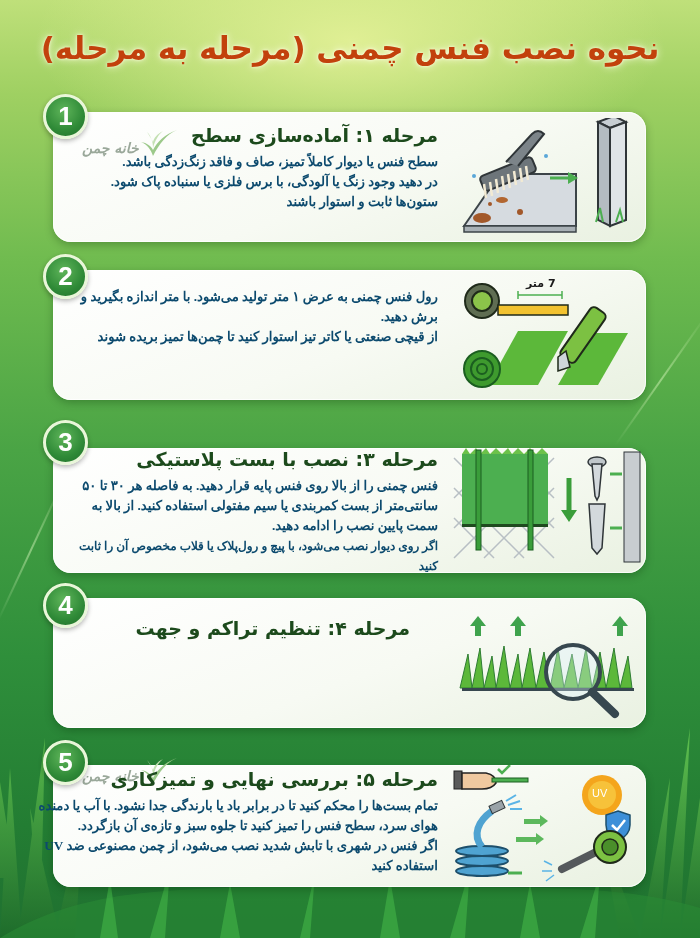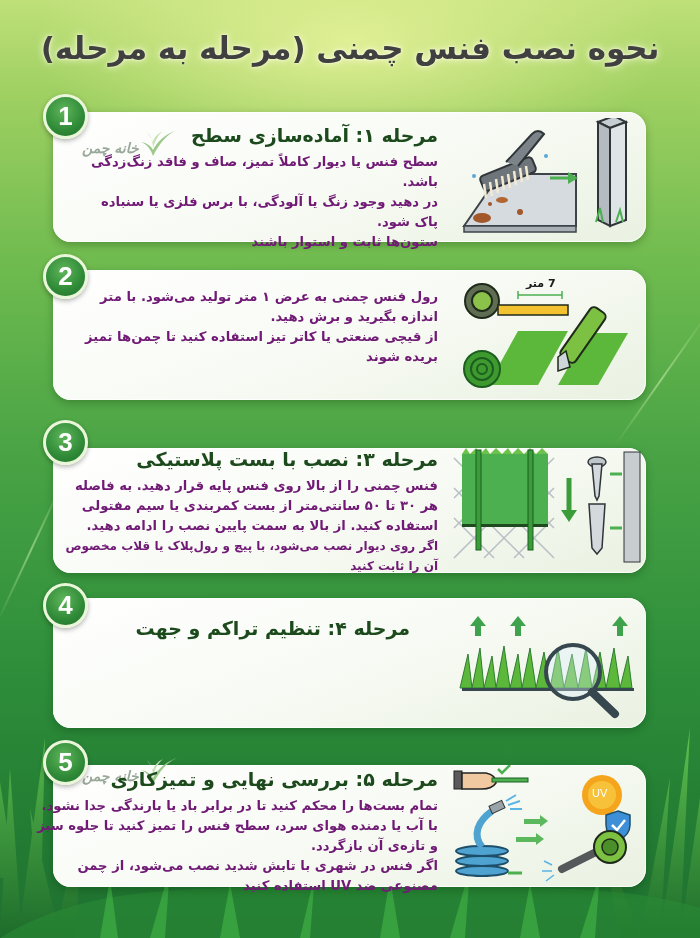--- a/index.html
+++ b/index.html
@@ -16,21 +16,21 @@
     pointer-events: none;
   }
   .streak {
     position: absolute; width: 2px; height: 160px;
     background: linear-gradient(180deg, rgba(255,255,255,0), rgba(230,255,200,0.45), rgba(255,255,255,0));
     transform: rotate(35deg);
   }
   .title {
     position: absolute; top: 30px; left: 0; right: 0;
     text-align: center; direction: rtl;
-    font-size: 31px; font-weight: bold; color: #404040;
+    font-size: 31px; font-weight: bold; color: #c2410c;
     text-shadow: 0 0 8px rgba(255,255,230,0.9), 0 0 3px rgba(255,255,230,0.9);
     letter-spacing: 0.5px;
   }
   .card {
     position: absolute; left: 53px; width: 593px;
     background: linear-gradient(160deg, #ffffff 0%, #f7faf3 55%, #e9f1e1 100%);
     border-radius: 18px;
     box-shadow: 0 3px 8px rgba(0,40,0,0.28), inset 0 0 0 1px rgba(255,255,255,0.8);
   }
   .badge {
@@ -44,21 +44,21 @@
     z-index: 3;
   }
   .text-block {
     position: absolute; direction: rtl; text-align: right;
   }
   .step-title {
     font-size: 19px; font-weight: bold; color: #1c4a1c;
     margin-bottom: 6px; white-space: nowrap;
   }
   .step-body p {
-    font-size: 13.2px; font-weight: bold; color: #701a75; line-height: 20px;
+    font-size: 13.2px; font-weight: bold; color: #0c4a6e; line-height: 20px; font-family: Liberation Serif, serif;
   }
   .illus { position: absolute; }
   .logo {
     position: absolute; display: flex; align-items: center; direction: ltr;
   }
   .logo-text {
     font-size: 14px; font-weight: bold; font-style: italic; color: #9aa89a;
     direction: rtl; margin-top: 10px;
   }
 </style>
@@ -135,21 +135,21 @@
     <polygon points="150,10 166,4 166,102 150,108" fill="#dfe4e7" stroke="#2f3538" stroke-width="2"></polygon>
     <path d="M136,104 L140,90 L143,104 M156,104 L160,92 L163,104" stroke="#4caf50" stroke-width="2" fill="none"></path>
   </g>
 </svg>
 
 <div class="card" style="top:270px;height:130px;"></div>
 <div class="badge" style="top:254px;">2</div>
 <div class="text-block" style="right:262px;top:287px;width:372px;">
   <div class="step-body">
     <p>رول فنس چمنی به عرض ۱ متر تولید می‌شود. با متر اندازه بگیرید و برش دهید.</p>
-    <p>از قیچی صنعتی یا کاتر تیز استفاده کنید تا چمن‌ها تمیز بریده شوند</p>
+    <p>از قیچی صنعتی یا کاتر تیز استوار کنید تا چمن‌ها تمیز بریده شوند</p>
   </div>
 </div>
 <div class="illus" style="left:458px;top:275px;width:180px;height:120px;">
   <svg width="180" height="120" viewBox="0 0 180 120" style="position:absolute;left:0;top:0;">
     <g>
       <circle cx="24" cy="26" r="17" fill="#5f6d52" stroke="#1f2a1a" stroke-width="2"></circle>
       <circle cx="24" cy="26" r="10" fill="#8bc34a" stroke="#1f2a1a" stroke-width="2"></circle>
       <rect x="40" y="30" width="70" height="10" fill="#f2c230" stroke="#1f2a1a" stroke-width="1.5"></rect>
       <line x1="60" y1="20" x2="104" y2="20" stroke="#4caf50" stroke-width="1.5"></line>
       <line x1="60" y1="16" x2="60" y2="24" stroke="#4caf50" stroke-width="1.5"></line>

